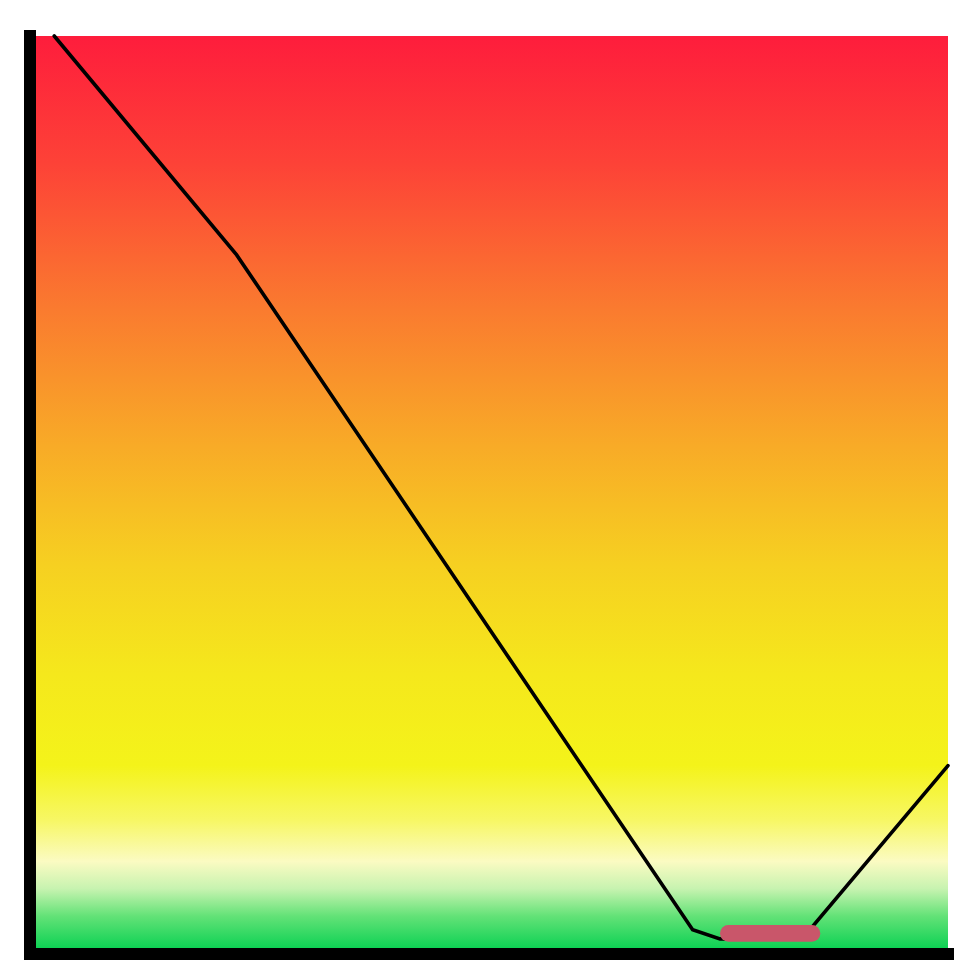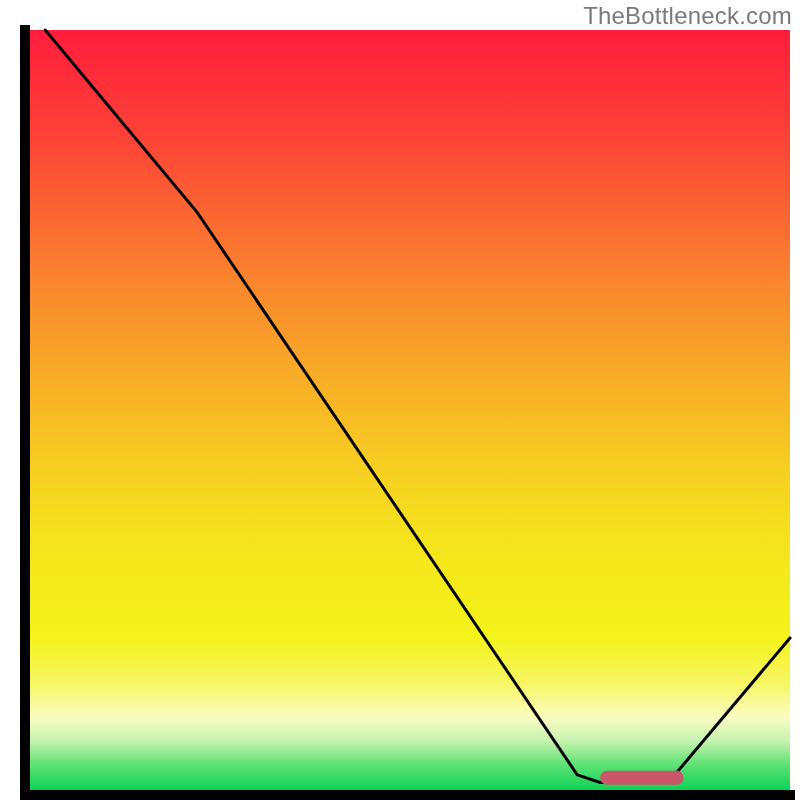--- a/index.html
+++ b/index.html
@@ -28,21 +28,20 @@
     user-select: none;
   }
   svg {
     display: block;
   }
 </style>
 </head>
 <body>
 
 <div class="frame">
-  <div class="watermark">TheBottleneck.com</div>
 
   <svg id="chart-svg" width="800" height="800" viewBox="0 0 800 800">
     <defs>
       <linearGradient id="bg-grad" x1="0" y1="0" x2="0" y2="1">
           <stop offset="0%" stop-color="#fe1d3c"></stop>
           <stop offset="14.000000000000002%" stop-color="#fd4237"></stop>
           <stop offset="30%" stop-color="#fa7b2f"></stop>
           <stop offset="45%" stop-color="#f8ab27"></stop>
           <stop offset="57.99999999999999%" stop-color="#f6d021"></stop>
           <stop offset="70%" stop-color="#f5e81c"></stop>

